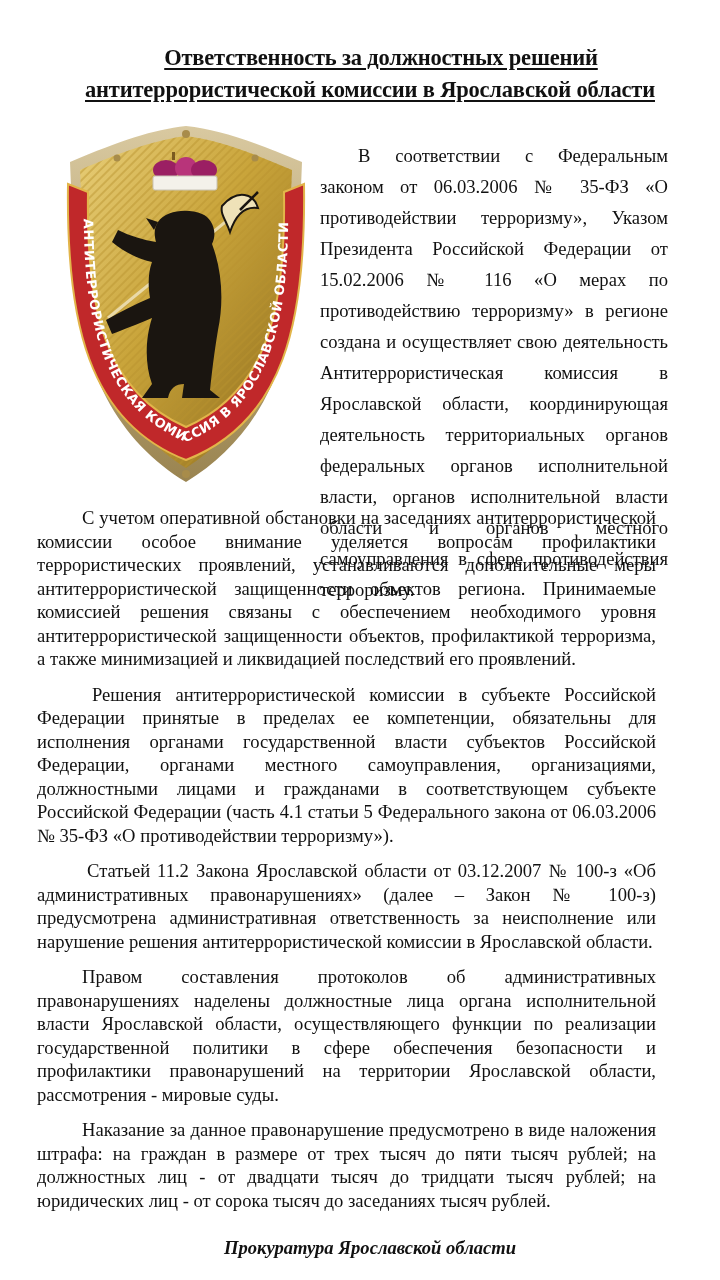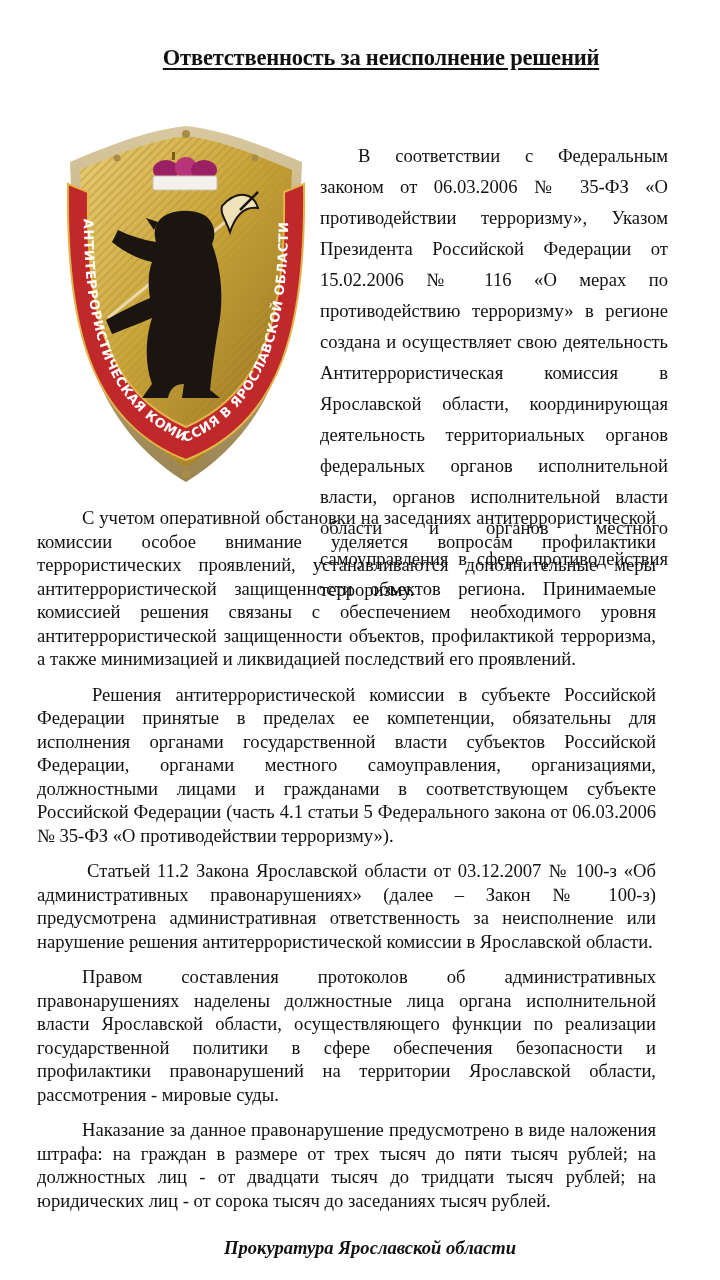--- a/index.html
+++ b/index.html
@@ -33,21 +33,22 @@
   .body p.p3 { text-indent: 50px; }
   .signature {
     position: absolute; left: 0; top: 1237px; width: 740px; text-align: center;
     font-weight: bold; font-style: italic; font-size: 18.6px;
   }
 </style>
 </head>
 <body>
 
 <div class="title">
-  <div class="l1">Ответственность  за неисполнение решений</div>
+  <div class="l1">Ответственность  за должностных решений</div>
+  <div class="l2">антитеррористической  комиссии в Ярославской области</div>
 </div>
 
 <div class="emblem">
   <svg width="248" height="364" viewBox="0 0 248 364" xmlns="http://www.w3.org/2000/svg">
     <defs>
       <linearGradient id="goldG" x1="0" y1="0" x2="1" y2="1">
         <stop offset="0" stop-color="#E8CE78"></stop>
         <stop offset="0.45" stop-color="#C9A43A"></stop>
         <stop offset="1" stop-color="#8C6A1C"></stop>
       </linearGradient>

